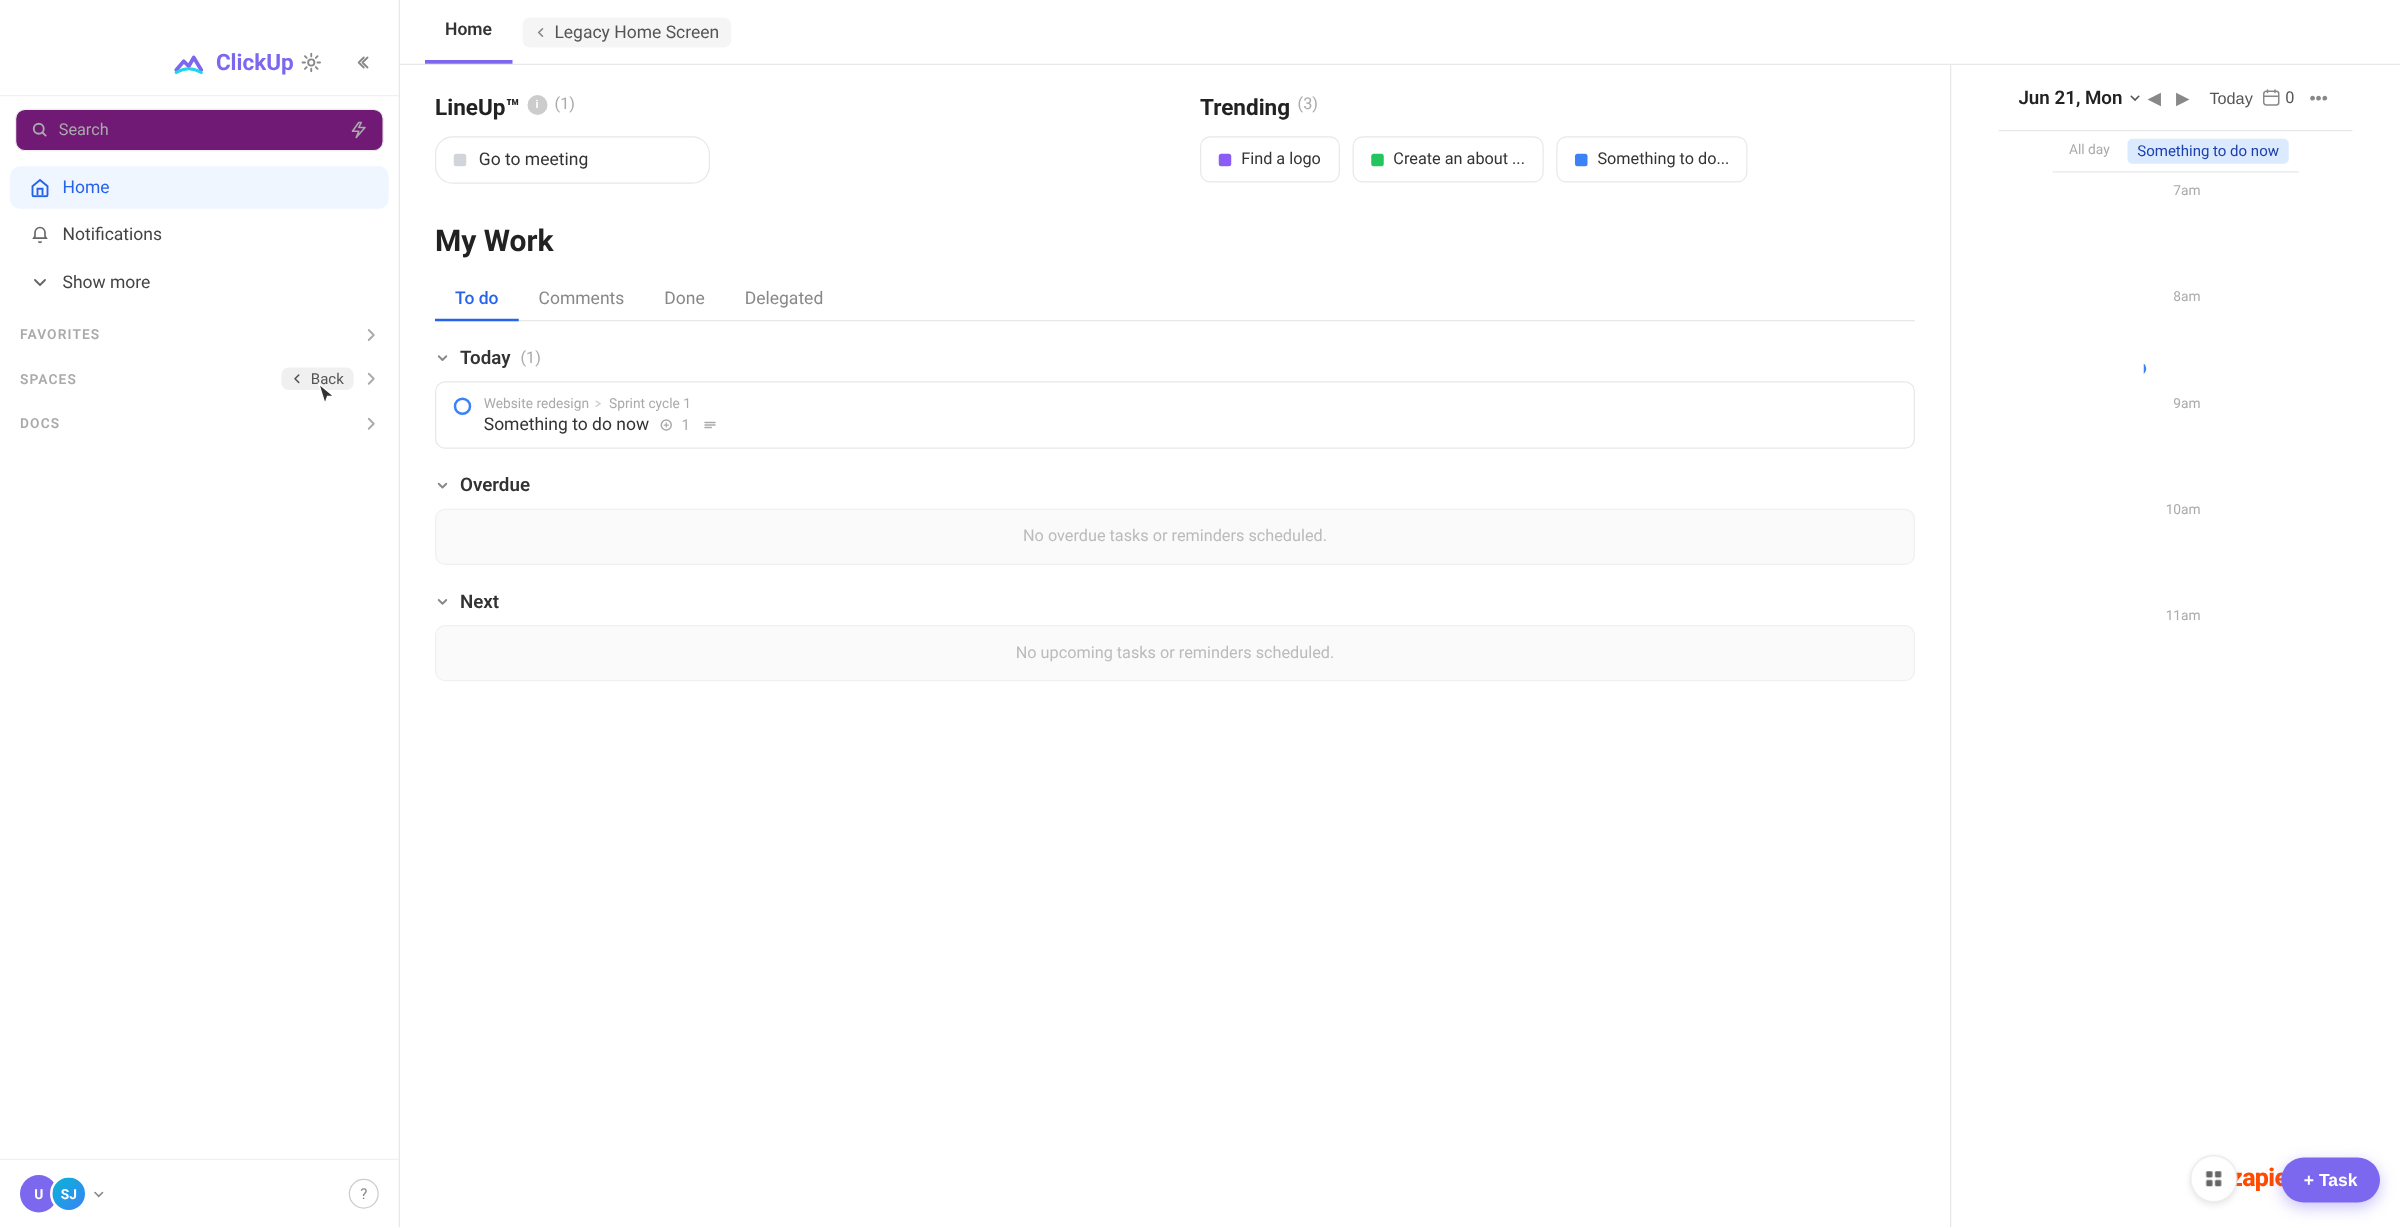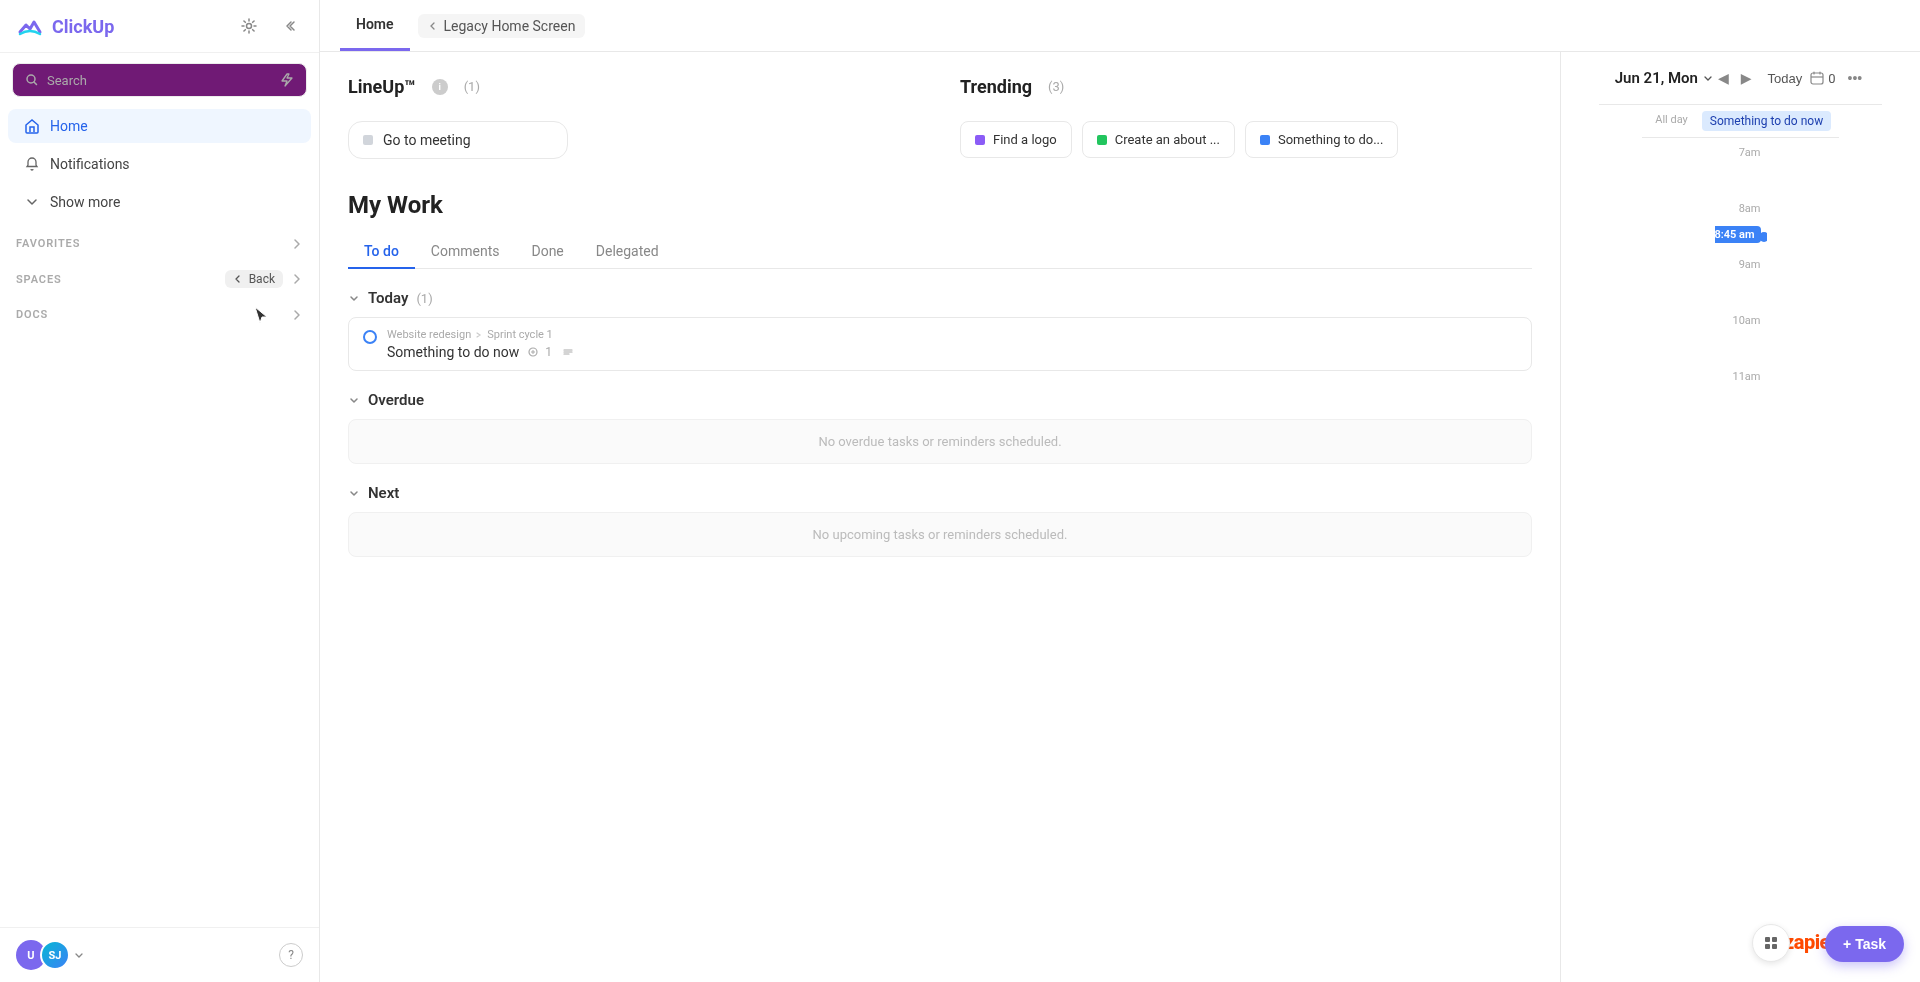--- a/index.html
+++ b/index.html
@@ -1,20 +1,20 @@
 <!DOCTYPE html>
 <html><head>
   <meta charset="utf-8">
   <style>
     * { margin: 0; padding: 0; box-sizing: border-box; }
     body { font-family: -apple-system, BlinkMacSystemFont, 'Segoe UI', Roboto, sans-serif; background: #fff; display: flex; height: 982px; overflow: hidden; font-size: 14px; color: #333; }
 
     
     .sidebar { width: 320px; min-width: 320px; background: #fff; border-right: 1px solid #e8e8e8; display: flex; flex-direction: column; height: 100%; }
-    .sidebar-header { display: flex; align-items: center; justify-content: space-between; padding: 12px 16px; border-bottom: 1px solid #f0f0f0; }
+    .sidebar-header { display: flex; align-items: center; justify-content: flex-end; padding: 12px 16px; border-bottom: 1px solid #f0f0f0; margin-top: 24px; }
     .logo { display: flex; align-items: center; gap: 8px; font-weight: 700; font-size: 18px; color: #7b68ee; }
     .logo-icon { width: 28px; height: 28px; }
     .sidebar-header-icons { display: flex; gap: 12px; align-items: center; }
     .icon-btn { background: none; border: none; cursor: pointer; color: #888; width: 28px; height: 28px; display: flex; align-items: center; justify-content: center; border-radius: 6px; }
 
     .search-bar { display: flex; align-items: center; gap: 8px; margin: 10px 12px; padding: 8px 12px; background: #701a75; border-radius: 8px; cursor: pointer; border: 1px solid #ececec; }
     .search-bar span { color: #aaa; font-size: 13px; flex: 1; }
 
     .nav-item { display: flex; align-items: center; gap: 10px; padding: 9px 16px; cursor: pointer; border-radius: 8px; margin: 2px 8px; font-size: 14px; color: #444; }
     .nav-item.active { background: #eff6ff; color: #2563eb; }
@@ -39,21 +39,21 @@
 
     
     .content { flex: 1; overflow-y: auto; display: flex; gap: 0; }
     .content-main { flex: 1; padding: 24px 28px; overflow-y: auto; }
     .content-calendar { width: 360px; min-width: 360px; border-left: 1px solid #e8e8e8; display: flex; flex-direction: column; align-items: center; }
 
     
     .lineup-trending { display: flex; gap: 0; margin-bottom: 32px; }
     .lineup-section { flex: 1; padding-right: 40px; }
     .trending-section { flex: 1; }
-    .section-title { font-size: 18px; font-weight: 700; color: #222; margin-bottom: 24px; display: flex; align-items: center; gap: 16px; }
+    .section-title { font-size: 18px; font-weight: 700; color: #222; margin-bottom: 12px; display: flex; align-items: flex-start; gap: 6px; }
     .section-title .badge { font-size: 13px; color: #aaa; font-weight: 400; }
     .section-title .info-icon { width: 16px; height: 16px; border-radius: 50%; background: #ccc; color: #fff; font-size: 9px; display: flex; align-items: center; justify-content: center; font-weight: 700; }
 
     .lineup-card { display: flex; align-items: center; gap: 10px; padding: 10px 14px; background: #fff; border: 1px solid #e8e8e8; border-radius: 14px; cursor: pointer; max-width: 220px; }
     .task-dot { width: 10px; height: 10px; border-radius: 2px; background: #d1d5db; }
     .task-dot.blue { background: #3b82f6; }
     .task-dot.green { background: #22c55e; }
     .task-dot.purple { background: #8b5cf6; }
 
     .trending-cards { display: flex; gap: 10px; }
@@ -88,21 +88,21 @@
     .cal-today-btn { background: none; border: none; cursor: pointer; font-size: 13px; color: #555; padding: 4px 8px; border-radius: 6px; }
     .cal-icons { display: flex; align-items: center; gap: 8px; }
     .cal-badge { display: flex; align-items: center; gap: 4px; font-size: 13px; color: #555; }
 
     .calendar-allday { display: flex; border-bottom: 1px solid #e8e8e8; }
     .cal-label-col { width: 52px; min-width: 52px; padding: 8px 6px; font-size: 11px; color: #aaa; text-align: right; flex-shrink: 0; }
     .cal-event-col { flex: 1; padding: 6px 8px; }
     .allday-event { background: #dbeafe; border-radius: 4px; padding: 3px 8px; font-size: 12px; color: #1e40af; }
 
     .calendar-body { flex: 1; overflow-y: auto; position: relative; }
-    .time-slot { display: flex; align-items: flex-start; min-height: 56px; }
+    .time-slot { display: flex; align-items: flex-start; min-height: 56px; flex-direction: column; }
     .time-content { flex: 1; border-top: 1px solid #f0f0f0; position: relative; min-height: 56px; }
 
     
     .zapier-badge { position: fixed; bottom: 28px; right: 80px; font-size: 20px; font-weight: 800; color: #ff4a00; letter-spacing: -0.5px; }
 
     
     .fab { position: fixed; bottom: 20px; right: 16px; background: #7b68ee; color: #fff; border: none; border-radius: 24px; padding: 10px 18px; font-size: 14px; font-weight: 600; cursor: pointer; display: flex; align-items: center; gap: 6px; box-shadow: 0 4px 12px rgba(123,104,238,0.4); }
     .fab-grid { position: fixed; bottom: 20px; right: 130px; width: 38px; height: 38px; background: #fff; border: 1px solid #e8e8e8; border-radius: 50%; display: flex; align-items: center; justify-content: center; cursor: pointer; box-shadow: 0 2px 6px rgba(0,0,0,0.1); }
 
     .spaces-back { display: flex; align-items: center; gap: 6px; font-size: 12px; color: #555; background: #f0f0f0; border-radius: 6px; padding: 2px 8px; cursor: pointer; }

